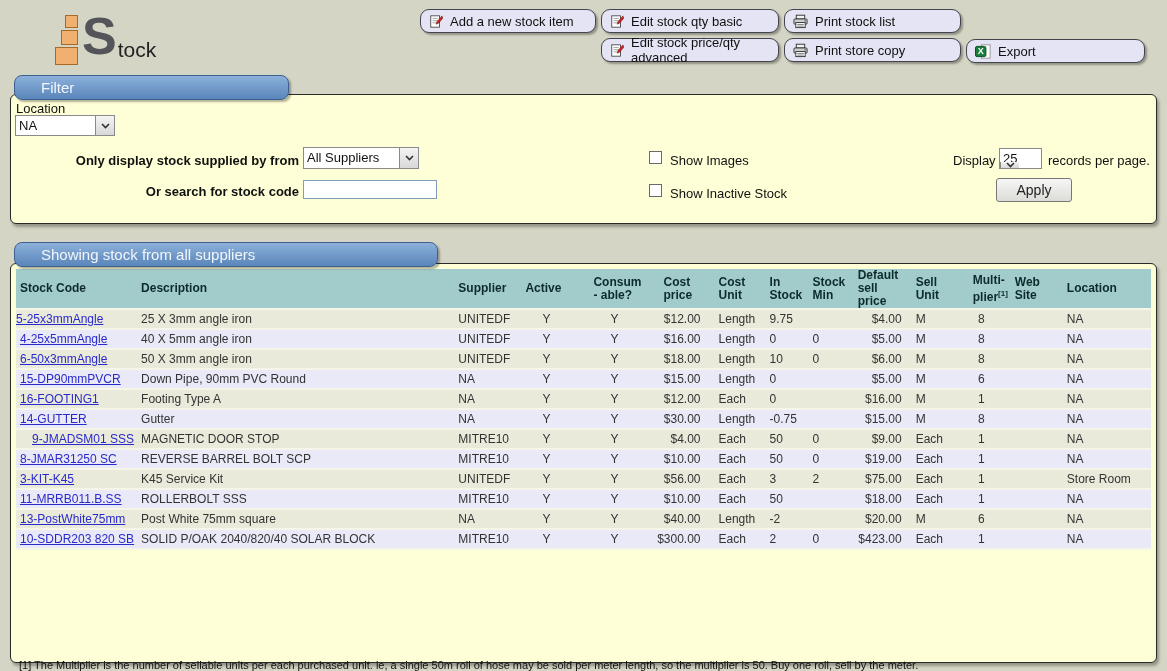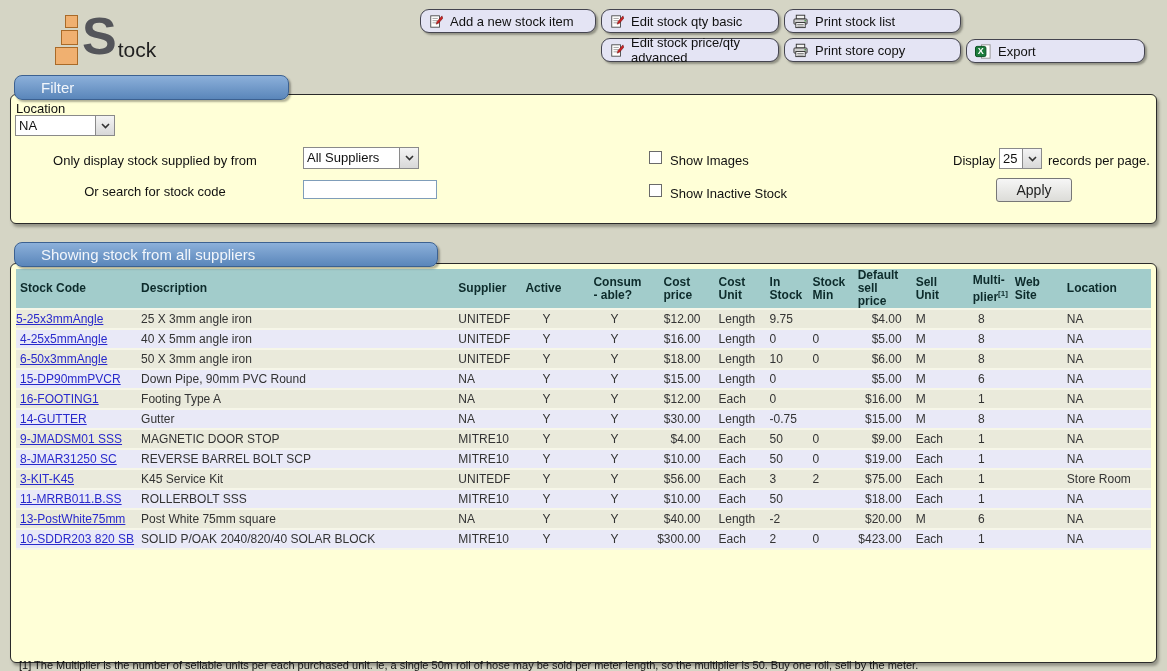--- a/index.html
+++ b/index.html
@@ -57,21 +57,21 @@
     box-shadow:2px 3px 3px rgba(95,95,85,0.55);
     z-index:2;
   }
   #filter-tab { left:14px; top:75px; width:275px; }
   #filter-panel { top:94px; height:130px; }
   #table-tab { left:14px; top:242px; width:424px; }
   #table-panel { top:263px; height:400px; }
 
   
   .flabel { position:absolute; font-size:13px; color:#111; white-space:nowrap; }
-  .r { text-align:center; }
+  .r { text-align:right;font-weight:bold; }
   .xpselect {
     position:absolute; background:#fff;
     border:1px solid #8a8a8a; display:flex; cursor:pointer;
   }
   .xpselect-value { flex:1; font-size:13px; color:#111; padding:2px 3px; overflow:hidden; white-space:nowrap; }
   .xpselect-btn {
     width:19px; background:linear-gradient(#f4f4f4,#d8d8d8);
     border-left:1px solid #8a8a8a;
     display:flex; align-items:center; justify-content:center;
   }
@@ -230,21 +230,21 @@
     <div class="flabel r" style="left:0; top:89px; width:288px;">Or search for stock code</div>
     <input class="text-input" style="left: 292px; top: 85px; width: 134px; height: 19px;" value="">
 
     <span class="checkbox" style="left:638px; top:56px;"></span>
     <div class="flabel" style="left:659px; top:58px;">Show Images</div>
 
     <span class="checkbox" style="left:638px; top:89px;"></span>
     <div class="flabel" style="left:659px; top:91px;">Show Inactive Stock</div>
 
     <div class="flabel" style="left:942px; top:58px;">Display</div>
-    <div class="xpselect" style="left:988px; top:53px; width:43px; height:21px;">
+    <div class="xpselect" style="left:988px; top:53px; width:43px; height:21px;flex-direction:column;">
       <span class="xpselect-value">25</span>
       <span class="xpselect-btn">
           <svg width="9" height="6" viewBox="0 0 9 6">
             <path d="M1 1 L4.5 4.5 L8 1" fill="none" stroke="#333" stroke-width="1.6"></path>
           </svg>
         </span>
     </div>
     <div class="flabel" style="left:1037px; top:58px;">records per page.</div>
 
     <button class="apply-btn" style="left:985px; top:83px;">Apply</button>
@@ -415,21 +415,21 @@
             <td style="text-align: left; padding-left: 12px;">Length</td>
             <td style="text-align: left; padding-left: 13px;">-0.75</td>
             <td style="text-align: left; padding-left: 13px;"></td>
             <td style="text-align: right; padding-right: 4px;">$15.00</td>
             <td style="text-align: left; padding-left: 10px;">M</td>
             <td style="text-align: center;">8</td>
             <td style="text-align: center;"></td>
             <td style="text-align: left; padding-left: 24px;">NA</td>
           </tr>
           <tr>
-            <td style="text-align: left; padding-left: 4px;"><a class="stock-link">9-JMADSM01 SSS</a></td>
+            <td style="text-align: left; padding-left: 16px;"><a class="stock-link">9-JMADSM01 SSS</a></td>
             <td style="text-align: left; padding-left: 4px;">MAGNETIC DOOR STOP</td>
             <td style="text-align: left; padding-left: 11px;">MITRE10</td>
             <td style="text-align: center;">Y</td>
             <td style="text-align: center;">Y</td>
             <td style="text-align: right; padding-right: 6px;">$4.00</td>
             <td style="text-align: left; padding-left: 12px;">Each</td>
             <td style="text-align: left; padding-left: 13px;">50</td>
             <td style="text-align: left; padding-left: 13px;">0</td>
             <td style="text-align: right; padding-right: 4px;">$9.00</td>
             <td style="text-align: left; padding-left: 10px;">Each</td>

